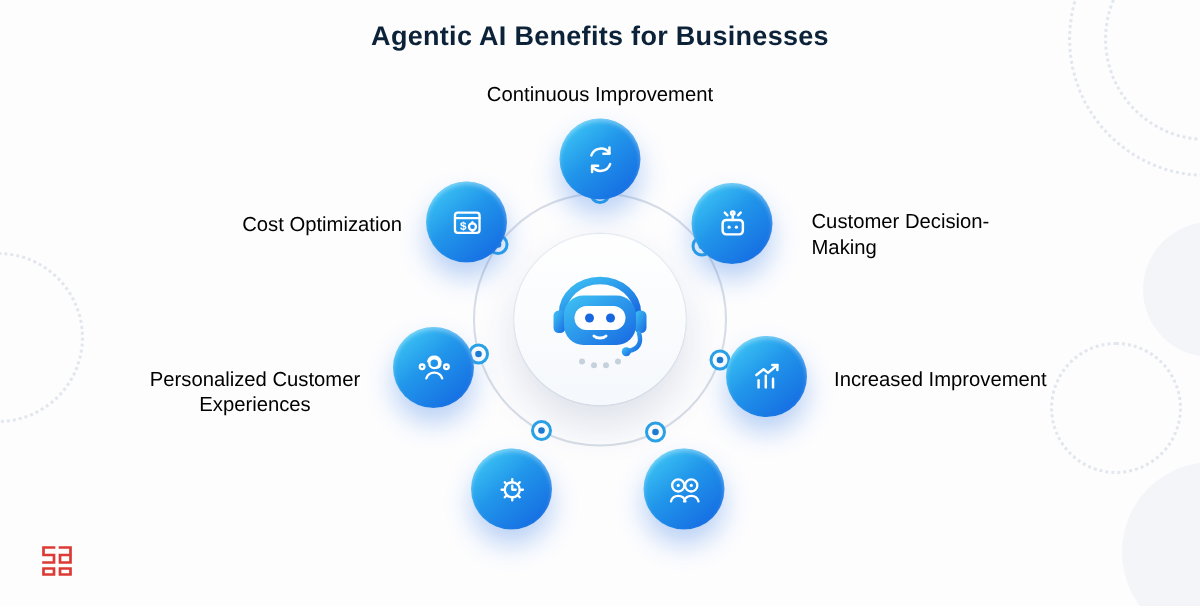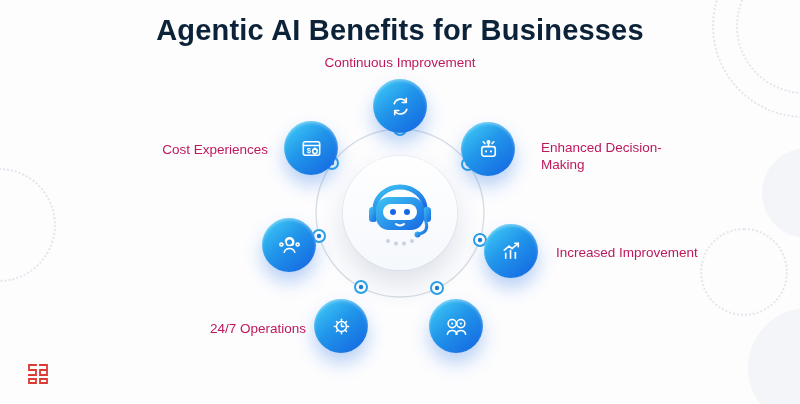--- a/index.html
+++ b/index.html
@@ -13,21 +13,21 @@
   .deco.blob{background:#f3f5f8;}
   .deco.d-tr1{width:180px;height:180px;left:712px;top:-66px;}
   .deco.d-tr2{width:132px;height:132px;left:736px;top:-42px;}
   .deco.d-left{width:110px;height:110px;left:-58px;top:168px;}
   .deco.d-br{width:84px;height:84px;left:700px;top:228px;}
   .deco.b-right{width:90px;height:90px;left:762px;top:148px;}
   .deco.b-br{width:120px;height:120px;left:748px;top:308px;}
 
   .title{
     position:absolute;left:0;top:14px;width:100%;text-align:center;
-    font-size:29px;font-weight:700;color:#0c2238;letter-spacing:.2px;z-index:3;margin:0;
+    font-size:18px;font-weight:700;color:#0c2238;letter-spacing:.2px;z-index:3;margin:0;
   }
 
   .ringsvg{position:absolute;left:0;top:0;z-index:1;}
 
   .hub{
     position:absolute;left:343px;top:156px;width:114px;height:114px;border-radius:50%;
     background:linear-gradient(180deg,#ffffff 0%,#f5f8fc 100%);
     box-shadow:0 14px 28px rgba(30,60,110,.14),0 0 0 1px #edf1f6;
     display:flex;align-items:center;justify-content:center;z-index:2;
   }
@@ -36,21 +36,21 @@
     position:absolute;width:54px;height:54px;border-radius:50%;
     background:linear-gradient(140deg,#40cbf6 5%,#2196ea 45%,#156ae2 92%);
     box-shadow:0 10px 18px rgba(26,106,224,.30), inset 0 2px 3px rgba(255,255,255,.35);
     display:flex;align-items:center;justify-content:center;z-index:2;
   }
   .c0{left:373px;top:79px;} .c1{left:461px;top:122px;} .c2{left:484px;top:224px;}
   .c3{left:429px;top:299px;} .c4{left:314px;top:299px;} .c5{left:262px;top:218px;}
   .c6{left:284px;top:121px;}
 
   .lbl{
-    position:absolute;font-size:13.5px;font-weight:500;color:#be185d;
+    position:absolute;font-size:13.5px;font-weight:500;color:#000000;
     line-height:1.28;z-index:3;
   }
   .lbl0{left:300px;top:54px;width:200px;text-align:center;}
   .lbl1{left:541px;top:139px;width:142px;text-align:left;}
   .lbl2{left:556px;top:244px;width:160px;text-align:left;}
   .lbl3{left:493px;top:320px;width:170px;text-align:left;}
   .lbl4{left:146px;top:320px;width:160px;text-align:right;}
   .lbl5{left:88px;top:244px;width:164px;text-align:center;}
   .lbl6{left:96px;top:141px;width:172px;text-align:right;}
 
@@ -146,21 +146,21 @@
     <svg class="icon-svg" width="27" height="27" viewBox="0 0 28 28" fill="none" stroke="#fff" stroke-width="1.7" stroke-linecap="round" stroke-linejoin="round">
       <rect x="7" y="11" width="14" height="10" rx="2.5"></rect>
       <circle cx="11.5" cy="16" r="1.1" fill="#fff" stroke="none"></circle>
       <circle cx="16.5" cy="16" r="1.1" fill="#fff" stroke="none"></circle>
       <line x1="14" y1="11" x2="14" y2="7.6"></line>
       <circle cx="14" cy="6.3" r="1.2"></circle>
       <line x1="8.5" y1="6" x2="10.3" y2="7.8"></line>
       <line x1="19.5" y1="6" x2="17.7" y2="7.8"></line>
     </svg>
   </div>
-  <div class="lbl lbl1">Enhanced Decision-Making</div>
+  <div class="lbl lbl1">Customer Decision-Making</div>
 
   <div class="node-circle c2">
     <svg class="icon-svg" width="27" height="27" viewBox="0 0 28 28" fill="none" stroke="#fff" stroke-width="1.7" stroke-linecap="round" stroke-linejoin="round">
       <line x1="8" y1="21" x2="8" y2="16"></line>
       <line x1="13" y1="21" x2="13" y2="13"></line>
       <line x1="18" y1="21" x2="18" y2="15"></line>
       <polyline points="6.5 12.5 11.5 8.5 14.5 11 21 5.5"></polyline>
       <polyline points="17.5 5.5 21 5.5 21 9"></polyline>
     </svg>
   </div>
@@ -184,44 +184,44 @@
       <line x1="14" y1="19.2" x2="14" y2="21.4"></line>
       <line x1="6.6" y1="14" x2="8.8" y2="14"></line>
       <line x1="19.2" y1="14" x2="21.4" y2="14"></line>
       <line x1="8.8" y1="8.8" x2="10.3" y2="10.3"></line>
       <line x1="19.2" y1="8.8" x2="17.7" y2="10.3"></line>
       <line x1="8.8" y1="19.2" x2="10.3" y2="17.7"></line>
       <line x1="19.2" y1="19.2" x2="17.7" y2="17.7"></line>
       <polyline points="14 11.2 14 14 16.4 14"></polyline>
     </svg>
   </div>
-  <div class="lbl lbl4">24/7 Operations</div>
 
   <div class="node-circle c5">
     <svg class="icon-svg" width="27" height="27" viewBox="0 0 28 28" fill="none" stroke="#fff" stroke-width="1.6" stroke-linecap="round" stroke-linejoin="round">
       <circle cx="14" cy="10.5" r="3.4"></circle>
       <path d="M8.5 21a5.8 5.8 0 0 1 11 0"></path>
       <path d="M9.8 9.3a4.3 4.3 0 0 1 8.4 0"></path>
       <path d="M18.2 9.3v1.8a2.5 2.5 0 0 1-2.5 2.5"></path>
       <circle cx="5.6" cy="13" r="1.6"></circle>
       <circle cx="22.4" cy="13" r="1.6"></circle>
     </svg>
   </div>
+  <div class="lbl lbl5">Personalized Customer Experiences</div>
 
   <div class="node-circle c6">
     <svg class="icon-svg" width="27" height="27" viewBox="0 0 28 28" fill="none" stroke="#fff" stroke-width="1.6" stroke-linecap="round" stroke-linejoin="round">
       <rect x="5.5" y="7" width="17" height="14" rx="2"></rect>
       <line x1="5.5" y1="10.8" x2="22.5" y2="10.8"></line>
       <text x="9" y="19" fill="#fff" stroke="none" font-size="8" font-weight="bold" font-family="Liberation Sans, sans-serif">$</text>
       <circle cx="17.6" cy="16.8" r="2.4"></circle>
       <line x1="17.6" y1="13.6" x2="17.6" y2="14.4"></line>
       <line x1="17.6" y1="19.2" x2="17.6" y2="20"></line>
     </svg>
   </div>
-  <div class="lbl lbl6">Cost Experiences</div>
+  <div class="lbl lbl6">Cost Optimization</div>
 
   <div class="logo">
     <svg class="icon-svg" width="24" height="24" viewBox="0 0 24 24" fill="none" stroke="#dc3a35" stroke-width="1.8" stroke-linecap="square">
       <path d="M10 3H3v5h7v5H3"></path>
       <path d="M14 3h7v10h-7V8h7"></path>
       <path d="M3 17h7v4H3z"></path>
       <path d="M14 17h7v4h-7z"></path>
     </svg>
   </div>
 

